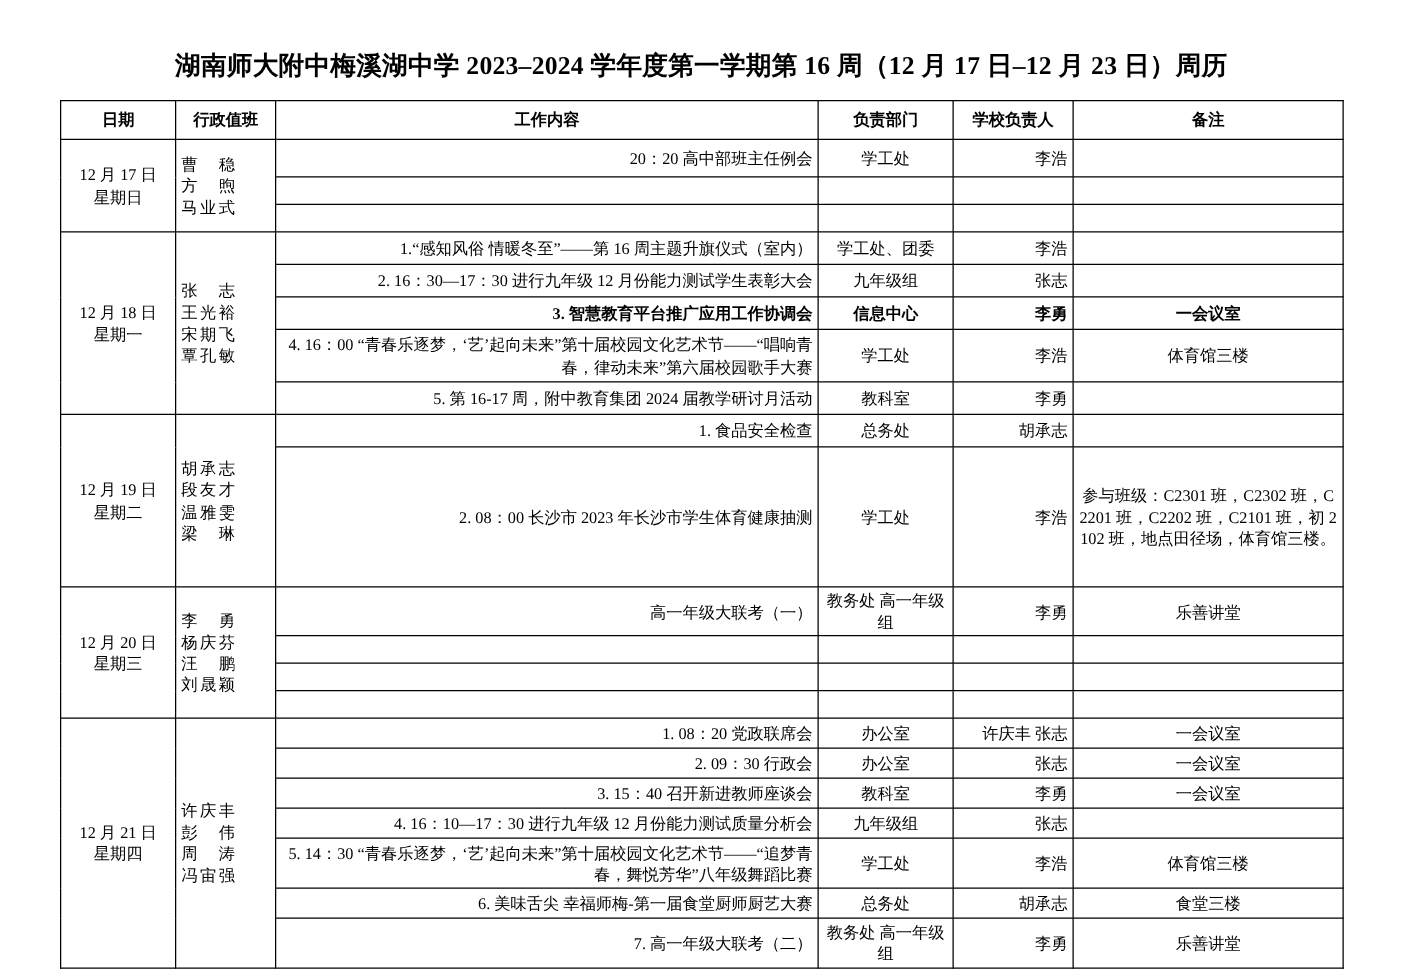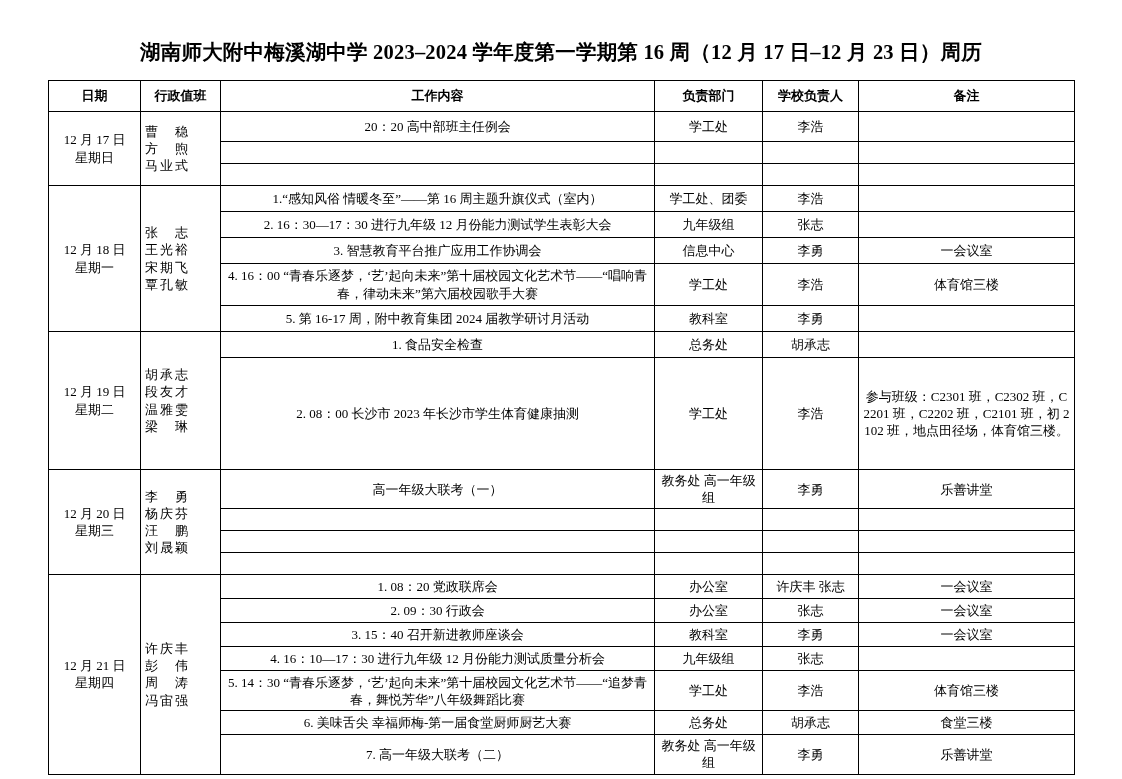--- a/index.html
+++ b/index.html
@@ -62,29 +62,29 @@
     text-align: center;
     font-size: 13.5px;
     line-height: 1.45;
   }
   td.duty-cell {
     font-size: 13.5px;
     line-height: 1.62;
     letter-spacing: 2px;
   }
   td.content-cell {
-    text-align: center;
+    text-align: right;
     padding-left: 6px;
   }
   td.dept-cell {
     text-align: center;
     padding-left: 6px;
   }
   td.leader-cell {
-    text-align: center;
+    text-align: right;
     padding-left: 6px;
   }
   td.remark-cell {
     text-align: center;
     padding-left: 6px;
     margin-top: 33px;
   }
   .nowrap { white-space: nowrap; }
   .duty-line { display: block; }
   .date-line { display: block; }
@@ -158,21 +158,21 @@
           <td class="dept-cell">学工处、团委</td>
           <td class="leader-cell">李浩</td>
           <td class="remark-cell"></td>
         </tr>
         <tr style="height: 26px;">
           <td class="content-cell">2. 16：30—17：30 进行九年级 12 月份能力测试学生表彰大会</td>
           <td class="dept-cell">九年级组</td>
           <td class="leader-cell">张志</td>
           <td class="remark-cell"></td>
         </tr>
-        <tr style="height: 26px;">
+        <tr style="height: 26px; font-weight: bold;">
           <td class="content-cell">3. 智慧教育平台推广应用工作协调会</td>
           <td class="dept-cell">信息中心</td>
           <td class="leader-cell">李勇</td>
           <td class="remark-cell">一会议室</td>
         </tr>
         <tr style="height: 42px;">
           <td class="content-cell">4. 16：00 “青春乐逐梦，‘艺’起向未来”第十届校园文化艺术节——“唱响青春，律动未来”第六届校园歌手大赛</td>
           <td class="dept-cell">学工处</td>
           <td class="leader-cell">李浩</td>
           <td class="remark-cell">体育馆三楼</td>

